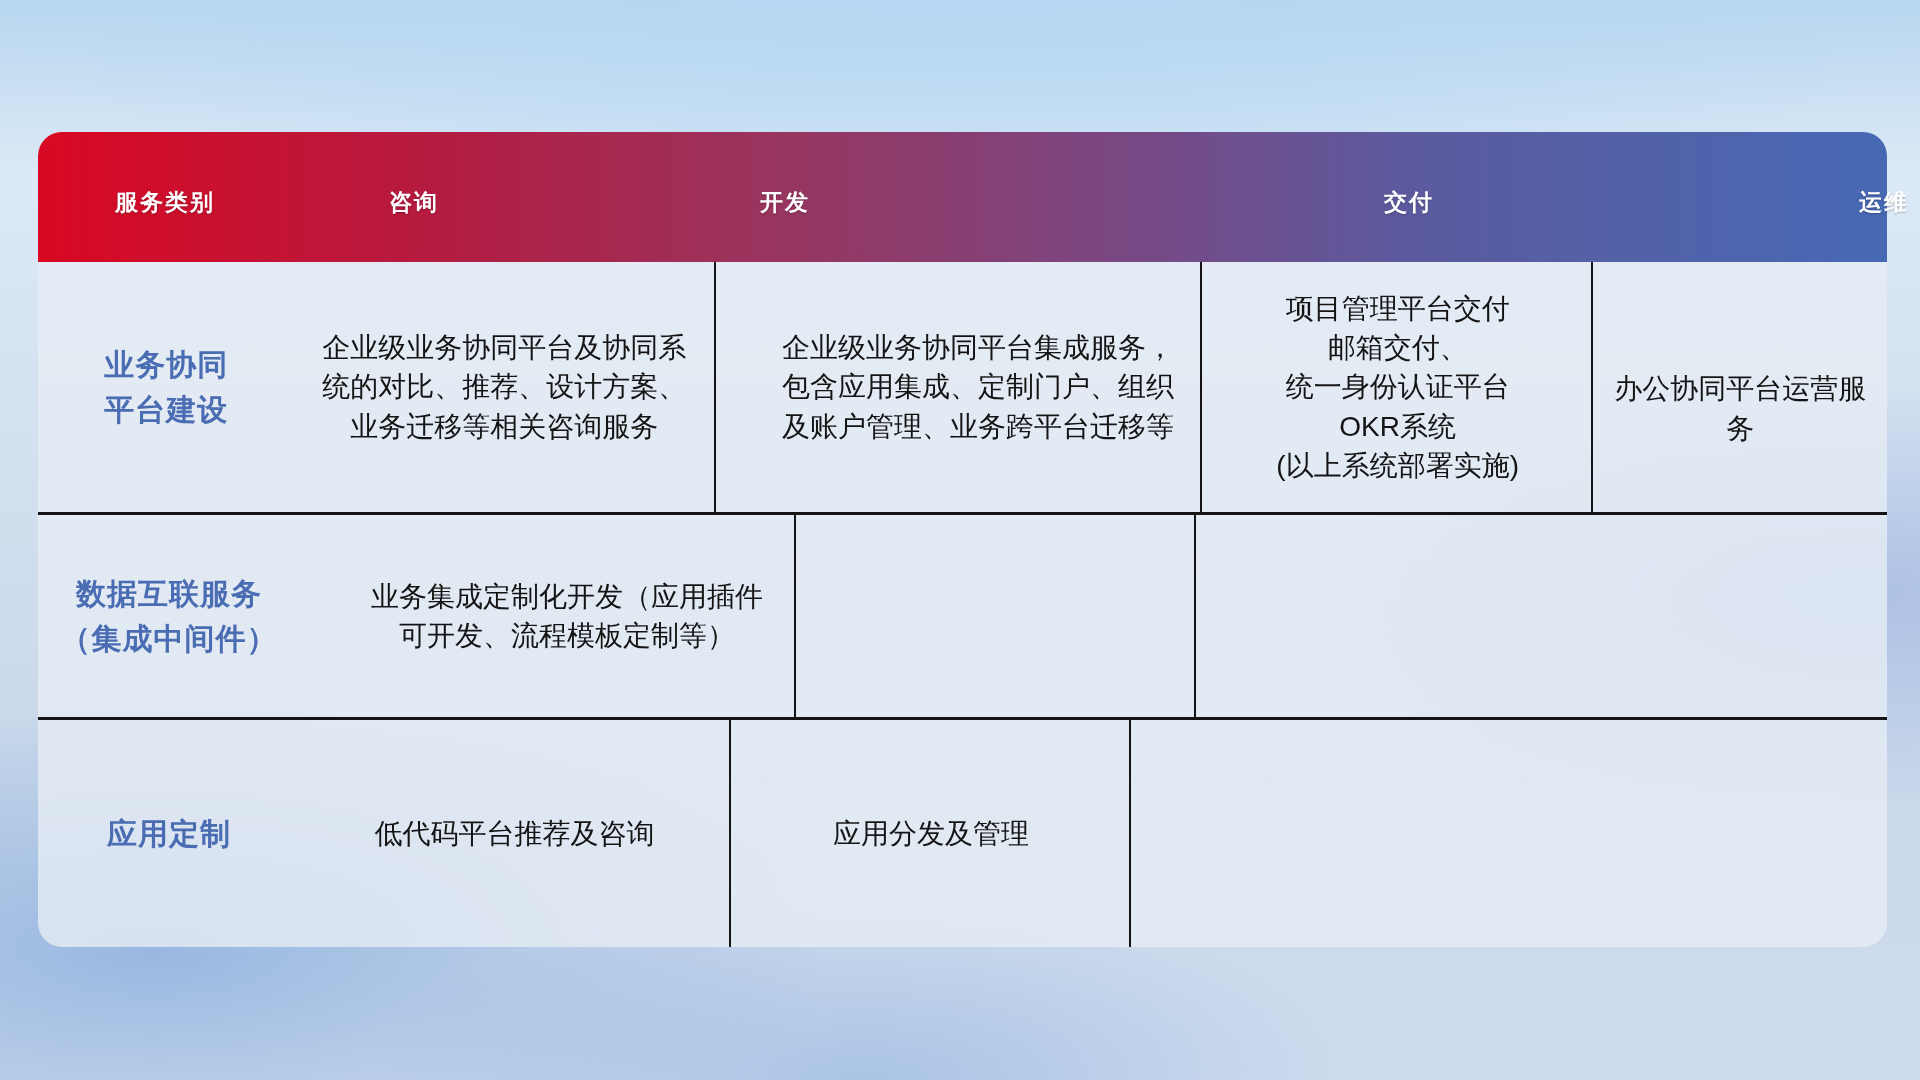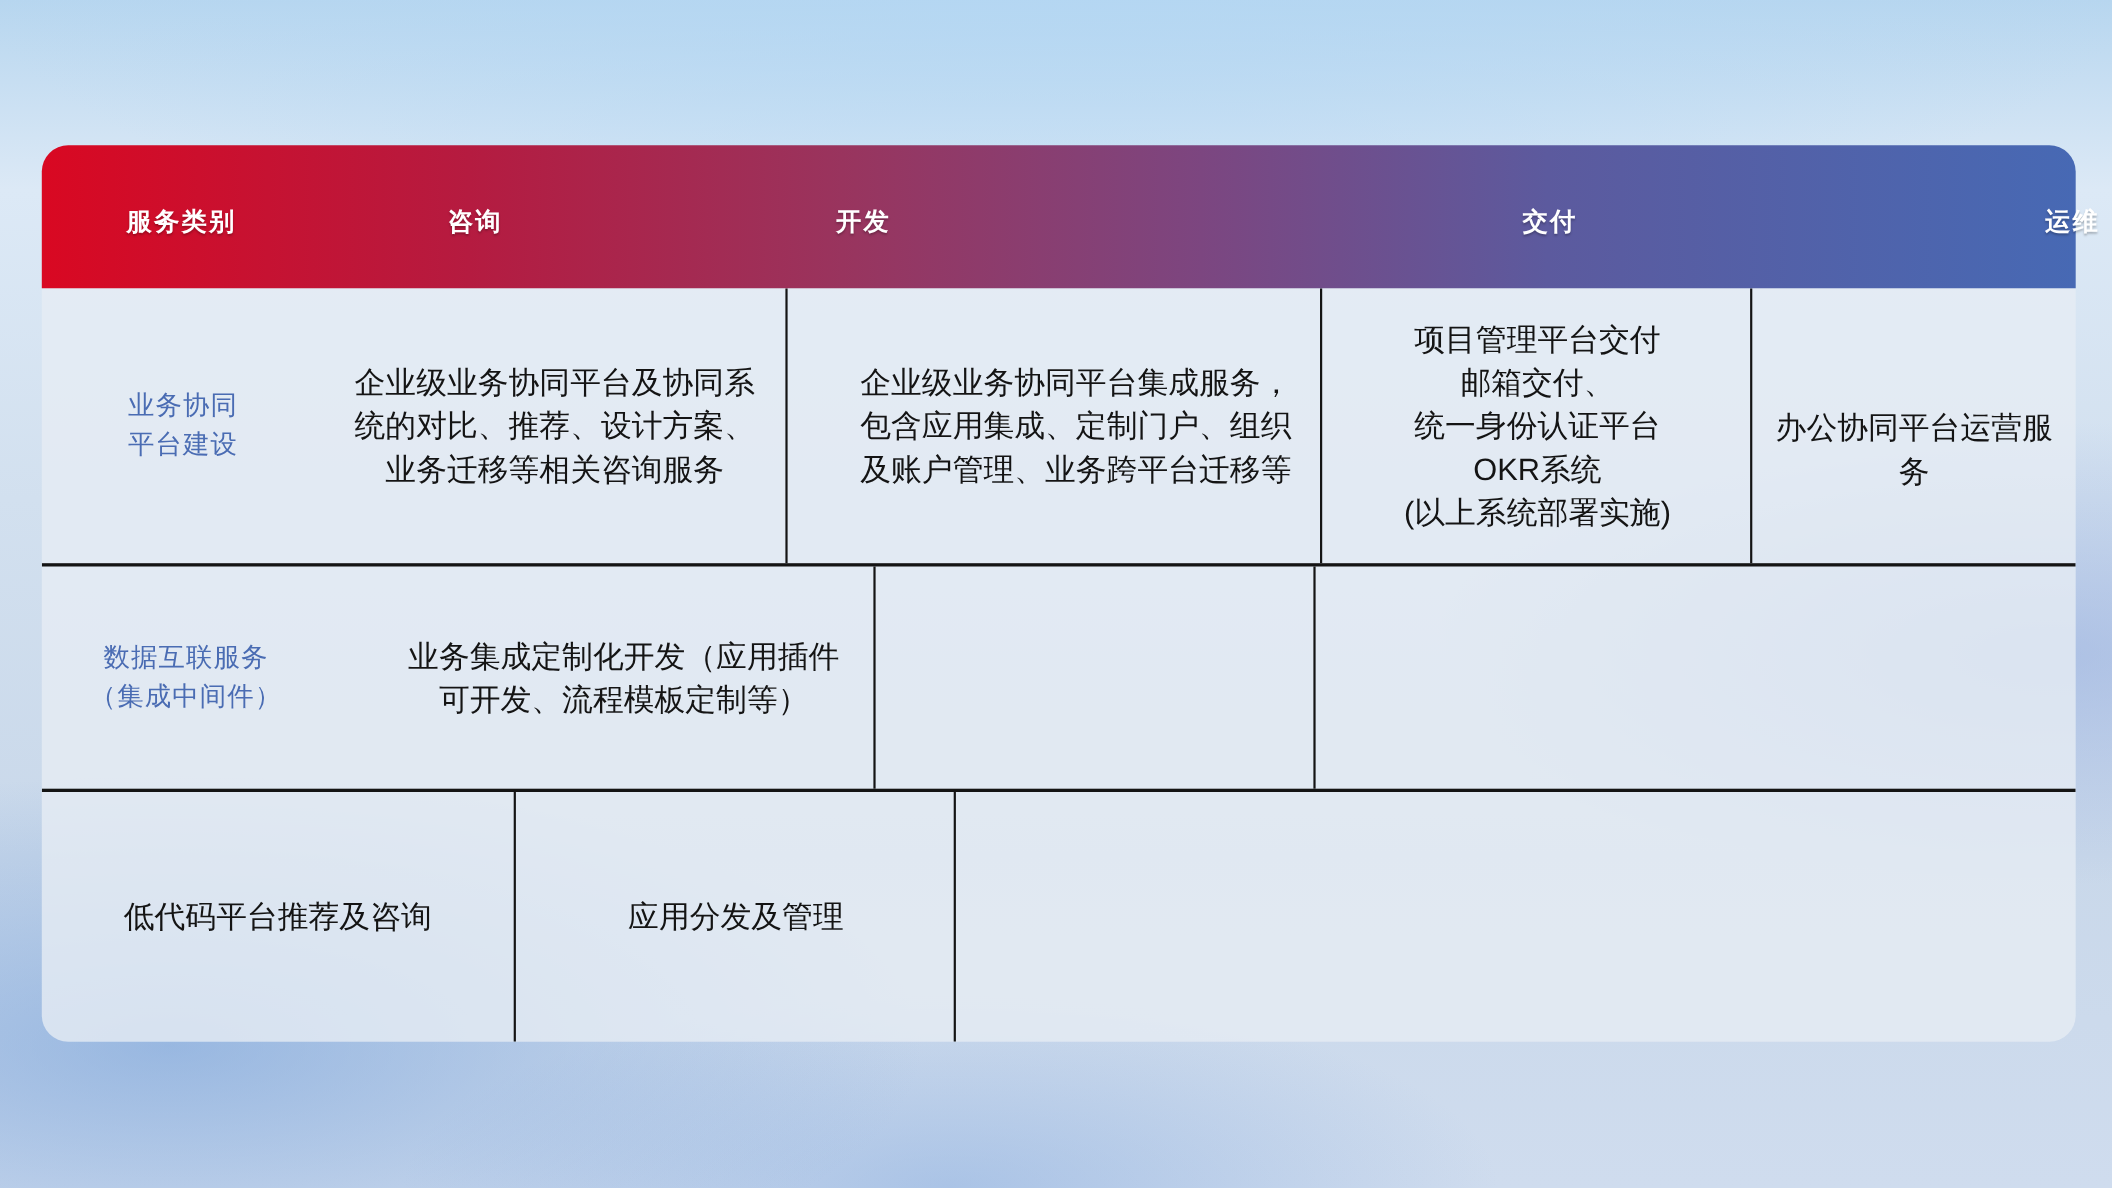--- a/index.html
+++ b/index.html
@@ -30,41 +30,41 @@
     border-radius:24px 24px 0 0;
     background:linear-gradient(90deg,
       var(--header-red) 0%, #b51b40 21%, var(--header-mid) 40%,
       #7c4680 57%, #5c5a9e 74%, var(--header-blue) 100%);
   }
   .th{
     position:absolute;top:54%;transform:translate(-50%,-50%);
     color:#ffffff;font-weight:bold;font-size:23px;letter-spacing:2px;
     white-space:nowrap;text-shadow:0 1px 2px rgba(0,0,0,0.25);
   }
-  .th1{left:127px;} .th2{left:394px;} .th3{left:747px;} .th4{left:1371px;} .th5{left:1846px;}
+  .th1{left:127px;} .th2{left:376px;} .th3{left:747px;} .th4{left:1371px;} .th5{left:1846px;}
   .tbody{
     width:100%;height:685px;
     background:rgba(230,236,244,0.80);
     border-radius:0 0 24px 24px;
     overflow:hidden;
   }
   .tr{display:flex;border-bottom:3px solid var(--line-color);}
   .tr:last-child{border-bottom:none;}
   .tr1{height:253px;} .tr2{height:205px;} .tr3{height:227px;}
   .td{
     display:flex;align-items:center;justify-content:center;
     text-align:center;padding:10px 18px;
     font-size:28px;line-height:1.4;color:var(--body-text);
     white-space:pre-line;
   }
   .c1{width:262px;} .c2{width:431px;} .c3{width:456px;margin-left:40px;} .c4{width:400px;padding-left:20px;} .c5{width:300px;margin-top:43px;}
   .c2,.c3,.c4{border-right:2px solid var(--line-color);}
   .category{
-    font-weight:normal;color:var(--category-blue);
-    font-size:24px;line-height:1.5;letter-spacing:1px;
+    font-weight:bold;color:var(--category-blue);
+    font-size:30px;line-height:1.5;letter-spacing:1px;
   }
 </style>
 </head>
 <body>
 
 <div class="stage">
   <div class="table">
 
     <div class="thead">
       <span class="th th1">服务类别</span>
@@ -91,20 +91,21 @@
 
       <div class="tr tr2">
         <div class="td c1 category">数据互联服务
 （集成中间件）</div>
         <div class="td c3">业务集成定制化开发（应用插件可开发、流程模板定制等）</div>
         <div class="td c4"></div>
         <div class="td c5"></div>
       </div>
 
       <div class="tr tr3">
+        <div class="td c1 category">应用定制</div>
         <div class="td c2">低代码平台推荐及咨询</div>
         <div class="td c4">应用分发及管理</div>
         <div class="td c5"></div>
       </div>
 
     </div>
   </div>
 </div>
 
 </body></html>

